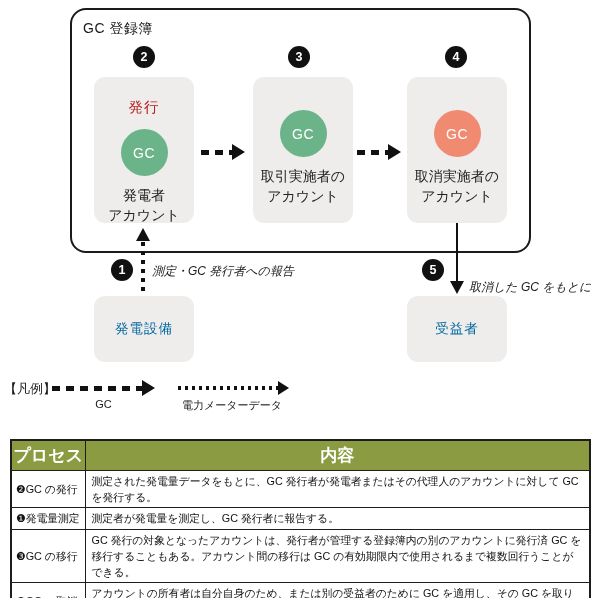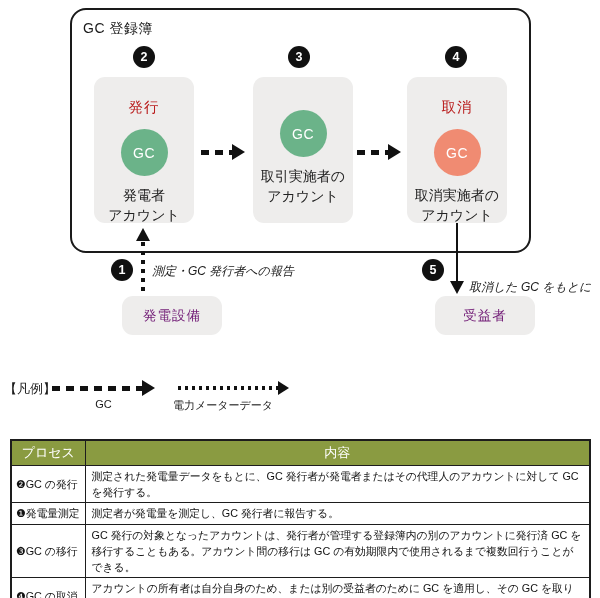--- a/index.html
+++ b/index.html
@@ -85,25 +85,25 @@
   }
   .vdots {
     position:absolute; width:4px;
     background:repeating-linear-gradient(180deg,#111 0,#111 4px,transparent 4px,transparent 9px);
   }
   .vline { position:absolute; width:2px; background:#111; }
   .flow-label { position:absolute; font-size:12px; color:#1a1a1a;font-style:italic; }
   
   .bbox {
     position:absolute; top:296px;
-    width:100px; height:39px;
+    width:100px; height:66px;
     background:#eeedec;
     border-radius:11px;
     display:flex; align-items:center; justify-content:center;
-    font-size:13.5px; letter-spacing:1px; color:#701a75;margin-left:28px;
+    font-size:13.5px; letter-spacing:1px; color:#0369a1;
   }
   
   .legend-title { position:absolute; left:4px; top:380px; font-size:13px; }
   .legend-cap {
     position:absolute; top:398px;
     font-size:11px; text-align:center; color:#1a1a1a;
   }
   .dot-h {
     width:100px; height:4px;
     background:repeating-linear-gradient(90deg,#111 0,#111 3px,transparent 3px,transparent 7px);
@@ -119,21 +119,21 @@
   table {
     width:100%;
     border-collapse:collapse;
     table-layout:fixed;
     border:2px solid #1d1d1d;
   }
   col.c1 { width:74px; }
   th {
     background:#8a9b41;
     color:#ffffff;
-    font-size:13px; font-weight:normal;
+    font-size:17px; font-weight:bold;
     padding:3px 0;
     border:1px solid #1d1d1d;
     text-align:center;
   }
   td {
     border:1px solid #1d1d1d;
     font-size:10.8px;
     line-height:1.5;
     padding:2px 6px;
     vertical-align:middle;
@@ -165,21 +165,20 @@
 
   <div class="pbox" style="left:253px;">
     <div class="gc-circle gc-green">
       <span>GC</span>
     </div>
     <div class="pbox-account">取引実施者の
 アカウント</div>
   </div>
 
   <div class="pbox" style="left:407px;">
-    <div class="pbox-title">取消</div>
     <div class="gc-circle gc-salmon">
       <span>GC</span>
     </div>
     <div class="pbox-account">取消実施者の
 アカウント</div>
   </div>
 
   <div class="harrow" style="left:201px; top:144px;">
     <div class="dash-h"></div>
     <div class="tri-right"></div>
@@ -207,21 +206,21 @@
   <div class="legend-title">【凡例】</div>
   <div class="harrow" style="left:52px; top:380px;">
     <div class="dash-h" style="width:90px;"></div>
     <div class="tri-right"></div>
   </div>
   <div class="legend-cap" style="left:52px; width:103px;">GC</div>
   <div class="harrow" style="left:178px; top:381px;">
     <div class="dot-h"></div>
     <div class="tri-right-sm"></div>
   </div>
-  <div class="legend-cap" style="left:164px; width:118px;text-align:center;">電力メーターデータ</div>
+  <div class="legend-cap" style="left:173px; width:118px;text-align:center;">電力メーターデータ</div>
 
   <div class="tbl-wrap">
     <table>
       <colgroup>
           <col class="c1">
           <col>
         </colgroup>
       <thead>
         <tr>
           <th>プロセス</th>

